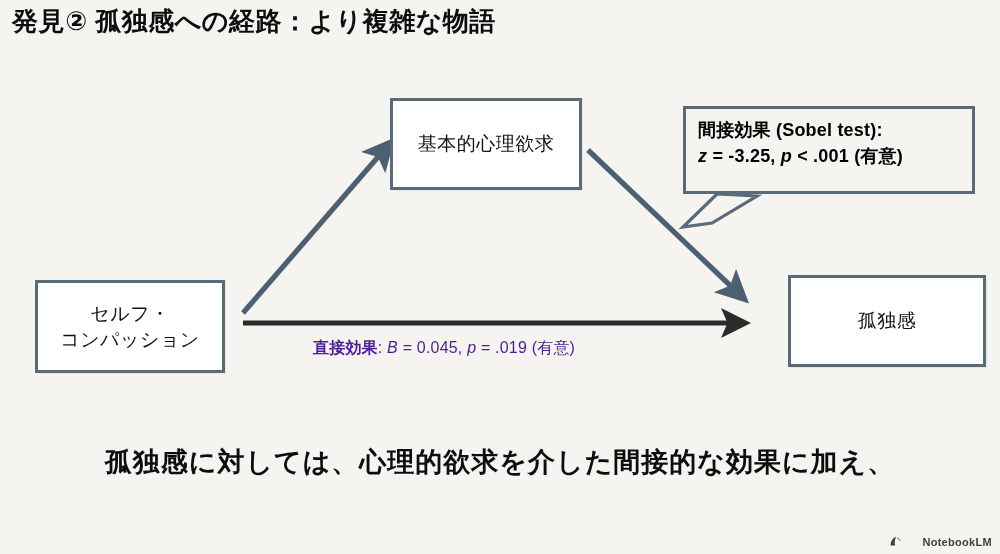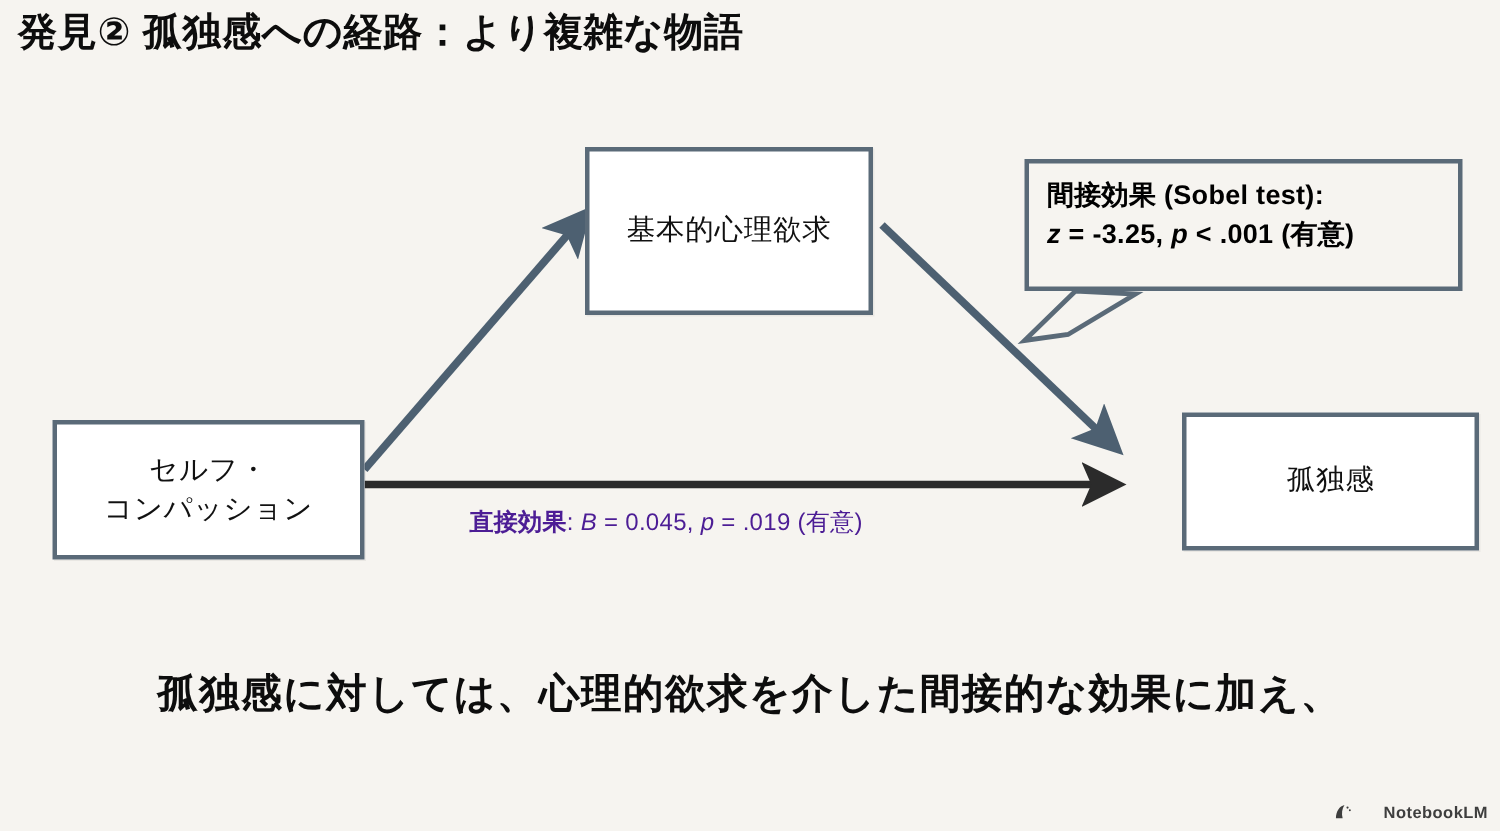--- a/index.html
+++ b/index.html
@@ -70,25 +70,25 @@
     font-size: 19px;
     font-weight: 400;
     line-height: 1.35;
     letter-spacing: 0.5px;
     box-shadow: 1px 1px 0 rgba(0,0,0,0.05);
   }
   .node-box .node-label { display: block; white-space: pre-line; }
 
   #box-self-compassion {
     left: 35px;  top: 220px;
-    width: 208px; height: 93px;
+    width: 190px; height: 93px;
   }
   #box-needs {
     left: 390px; top: 38px;
-    width: 192px; height: 112px;
+    width: 192px; height: 92px;
   }
   #box-loneliness {
     left: 742px; top: 215px;
     width: 198px; height: 92px; margin-left: 46px;
   }
 
   
   #callout {
     position: absolute;
     left: 683px;

